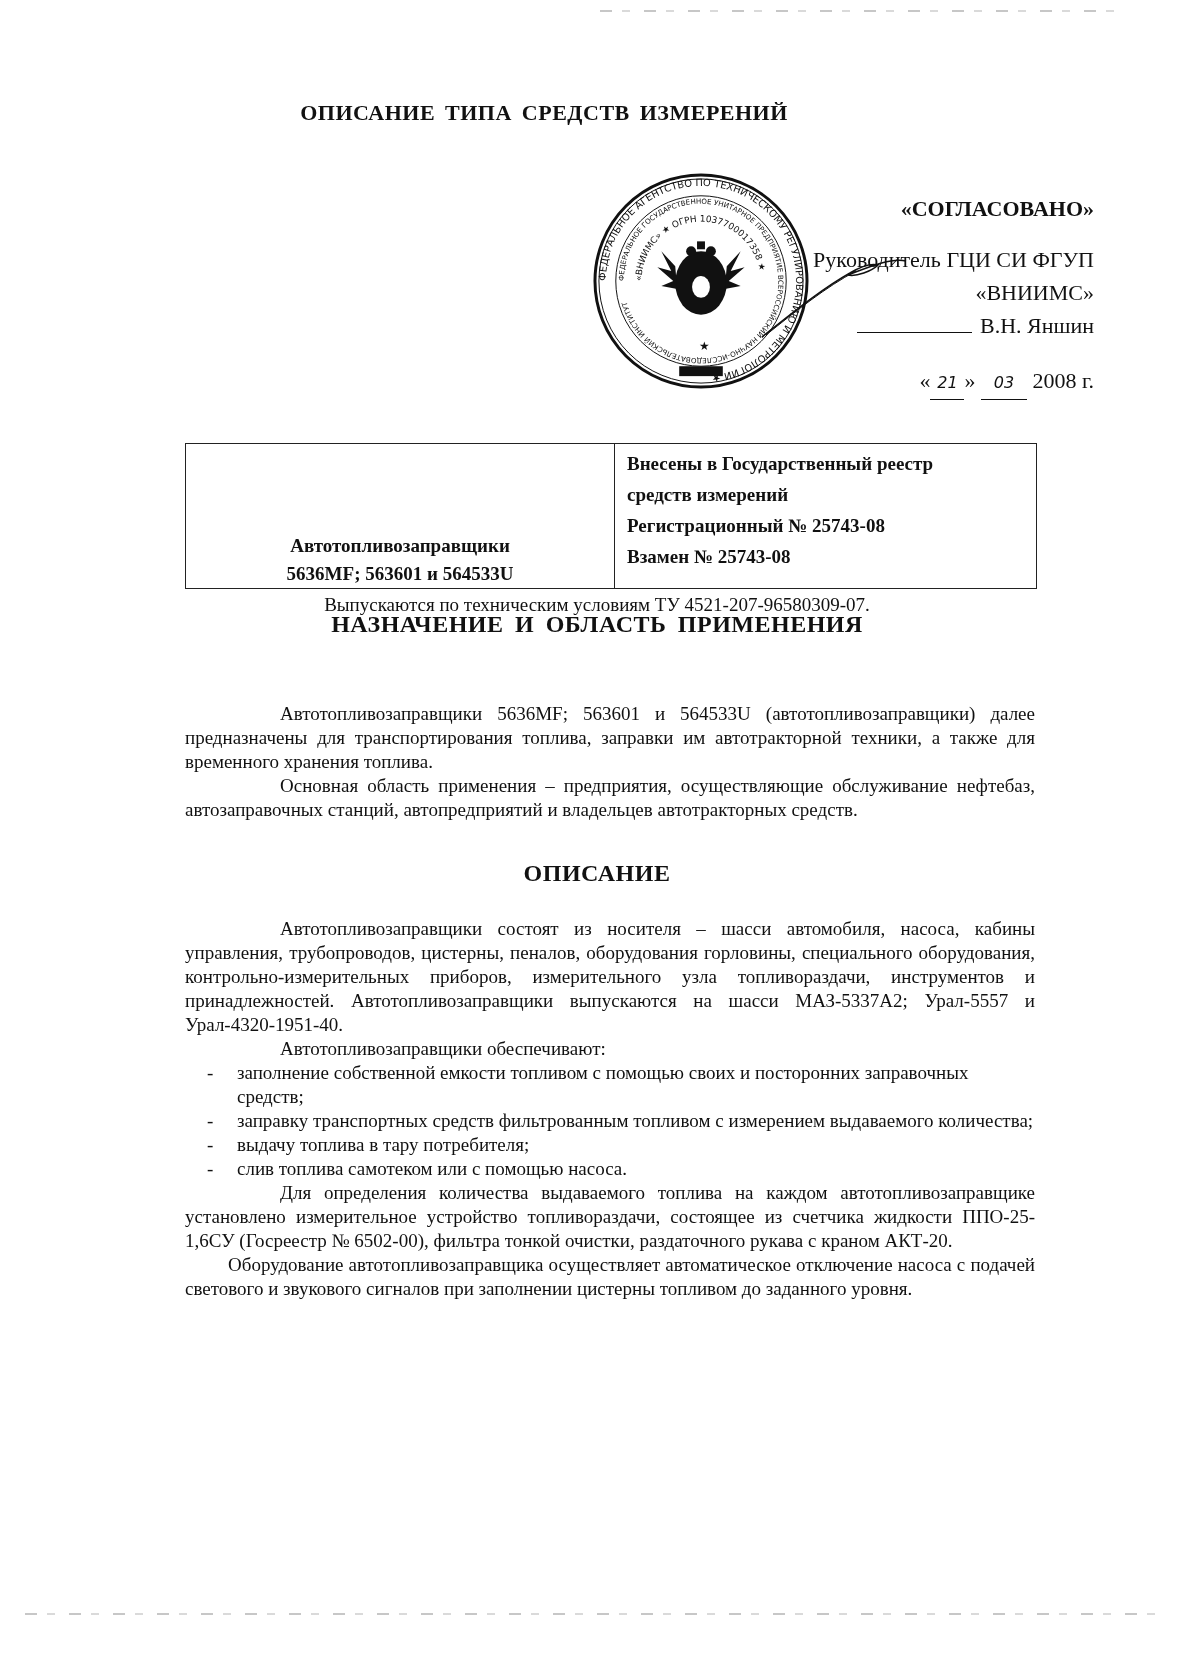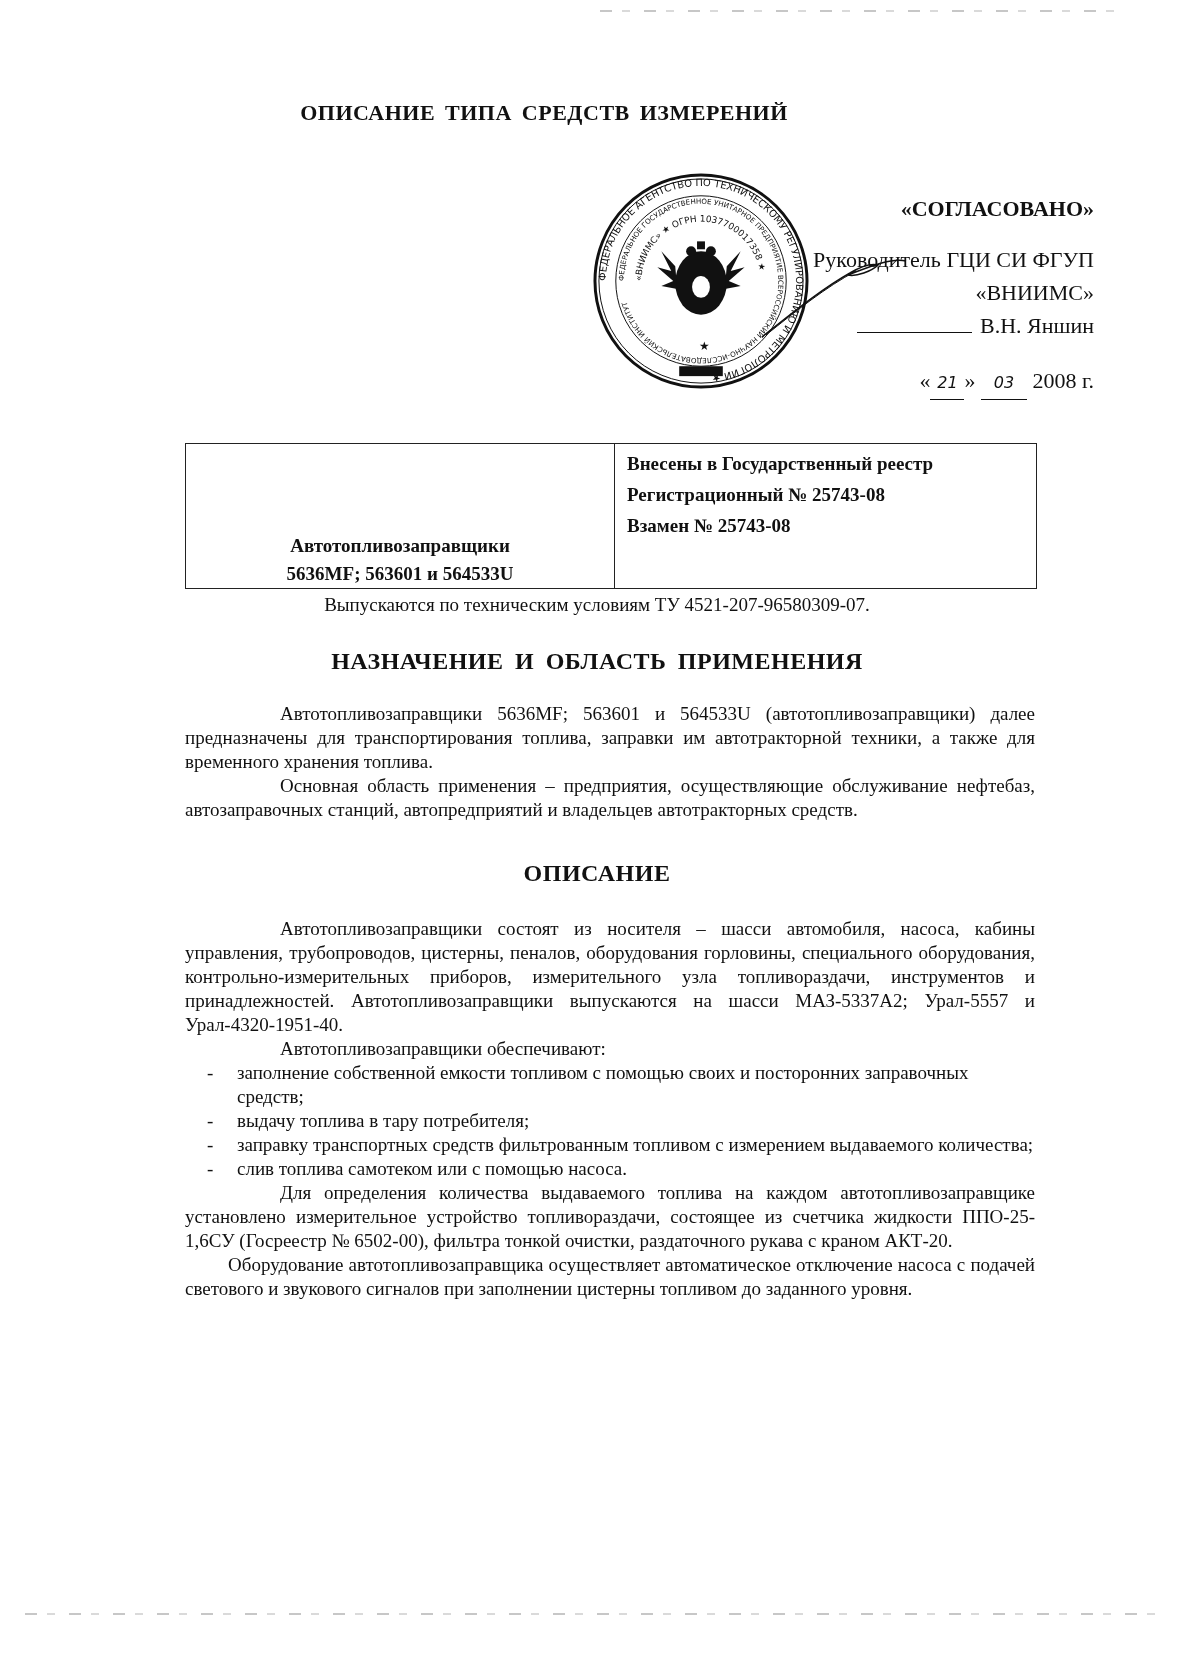--- a/index.html
+++ b/index.html
@@ -79,42 +79,43 @@
   <path d="M6 80 C36 56, 66 32, 96 16" fill="none" stroke="#111" stroke-width="1"></path>
 </svg>
 
 <div class="abs reg-table">
   <div class="cell-left">
     <div>Автотопливозаправщики</div>
     <div>5636MF; 563601 и 564533U</div>
   </div>
   <div class="cell-right">
     <div>Внесены в Государственный реестр</div>
+    <div>средств измерений</div>
     <div>Регистрационный № 25743-08</div>
     <div>Взамен № 25743-08</div>
   </div>
 </div>
 
 <div class="abs tu">Выпускаются по техническим условиям ТУ 4521-207-96580309-07.</div>
 
-<div class="abs h2" style="top:648px;">НАЗНАЧЕНИЕ И ОБЛАСТЬ ПРИМЕНЕНИЯ</div>
+<div class="abs h2" style="top:611px;">НАЗНАЧЕНИЕ И ОБЛАСТЬ ПРИМЕНЕНИЯ</div>
 
 <div class="abs para" style="top:702px;">
   <div class="indent">Автотопливозаправщики 5636MF; 563601 и 564533U (автотопливозаправщики) далее предназначены для транспортирования топлива, заправки им автотракторной техники, а также для временного хранения топлива.</div>
   <div class="indent">Основная область применения – предприятия, осуществляющие обслуживание нефтебаз, автозаправочных станций, автопредприятий и владельцев автотракторных средств.</div>
 </div>
 
 <div class="abs h2" style="top:860px;">ОПИСАНИЕ</div>
 
 <div class="abs para" style="top:917px;">
   <div class="indent" style="text-indent:95px;">Автотопливозаправщики состоят из носителя – шасси автомобиля, насоса, кабины управления, трубопроводов, цистерны, пеналов, оборудования горловины, специального оборудования, контрольно-измерительных приборов, измерительного узла топливораздачи, инструментов и принадлежностей. Автотопливозаправщики выпускаются на шасси МАЗ-5337А2; Урал-5557 и Урал-4320-1951-40.</div>
   <div style="text-indent:95px;">Автотопливозаправщики обеспечивают:</div>
   <ul class="dash">
     <li>заполнение собственной емкости топливом с помощью своих и посторонних заправочных средств;</li>
+    <li>заправку транспортных средств фильтрованным топливом с измерением выдаваемого количества;</li>
     <li>выдачу топлива в тару потребителя;</li>
-    <li>заправку транспортных средств фильтрованным топливом с измерением выдаваемого количества;</li>
     <li>слив топлива самотеком или с помощью насоса.</li>
   </ul>
   <div class="indent">Для определения количества выдаваемого топлива на каждом автотопливозаправщике установлено измерительное устройство топливораздачи, состоящее из счетчика жидкости ППО-25-1,6СУ (Госреестр № 6502-00), фильтра тонкой очистки, раздаточного рукава с краном АКТ-20.</div>
   <div class="indent2">Оборудование автотопливозаправщика осуществляет автоматическое отключение насоса с подачей светового и звукового сигналов при заполнении цистерны топливом до заданного уровня.</div>
 </div>
 
 <div class="abs scan-noise" style="left:25px; top:1613px; width:1140px;"></div>
 
 </body></html>

